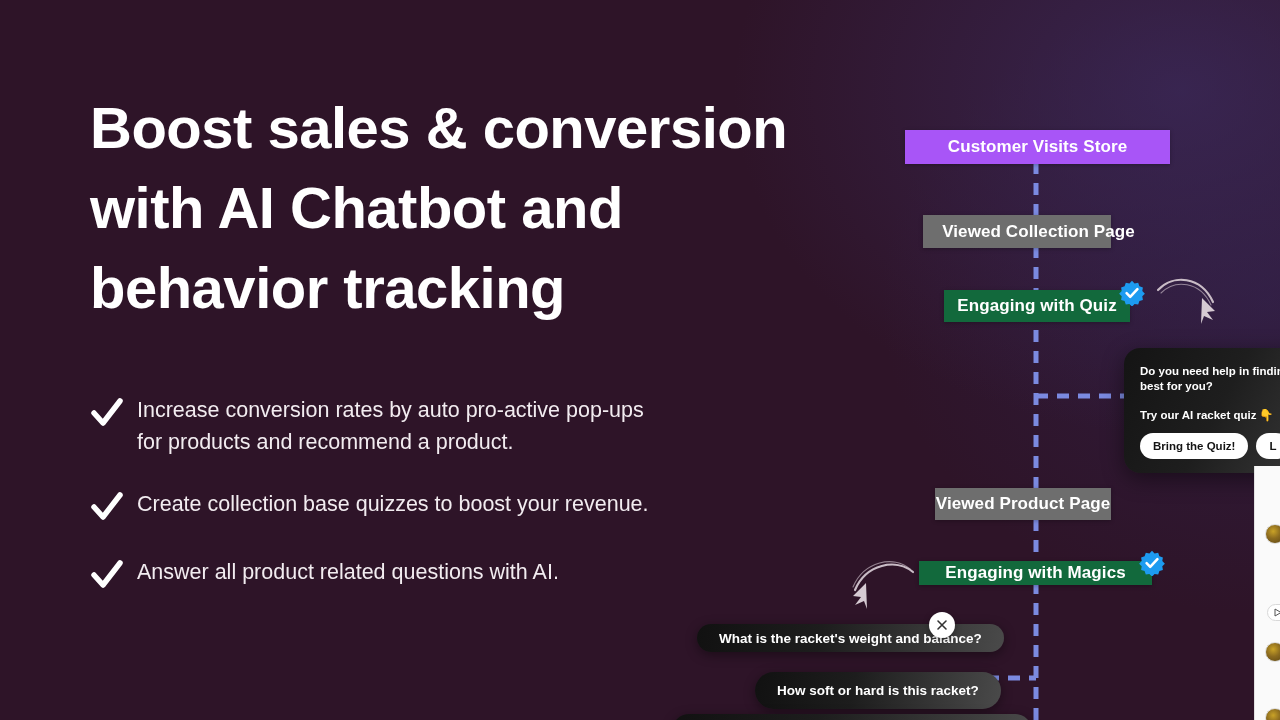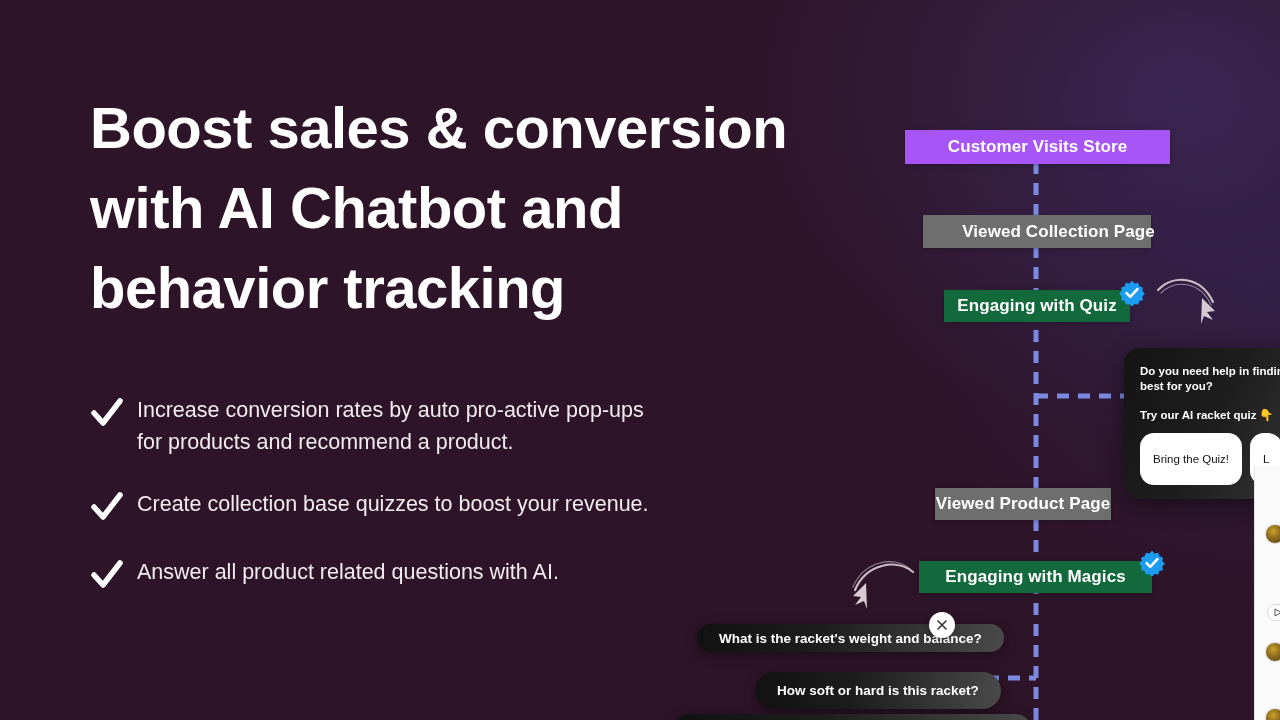--- a/index.html
+++ b/index.html
@@ -127,24 +127,24 @@
   .quiz-btn-row {
     display:flex;
     gap:8px;
     margin-top:11px;
   }
 
   .quiz-btn {
     background:#FFFFFF;
     color:#141414;
     font-size:11.5px;
-    font-weight:400;
+    font-weight:700;
     border:none;
     border-radius:14px;
-    padding:20px 13px;
+    padding:7px 13px;
     white-space:nowrap;
     cursor:pointer;
   }
 
   
   .chat-bubble {
     position:absolute;
     border-radius:22px;
     background:linear-gradient(100deg,#111111 0%,#1d1d1d 40%,#4a4a4a 100%);
     color:#FFFFFF;
@@ -246,37 +246,37 @@
         <line x1="1036" y1="396" x2="1128" y2="396"></line>
 
         <line x1="945" y1="678" x2="1036" y2="678"></line>
       </g>
     </svg>
 
     <div class="node node-purple" style="left:905px; top:130px; width:265px; height:34px;">
       <span>Customer Visits Store</span>
     </div>
 
-    <div class="node node-gray" style="left:923px; top:215px; width:228px; height:33px;padding-left:43px;">
+    <div class="node node-gray" style="left:923px; top:215px; width:188px; height:33px;padding-left:43px;">
       <span>Viewed Collection Page</span>
     </div>
 
     <div class="node node-green" style="left:944px; top:290px; width:186px; height:32px;">
       <span>Engaging with Quiz</span>
     </div>
     <svg class="verified-badge" style="left:1119px; top:280px;" viewBox="0 0 26 26">
       <path fill="#1D9BF0" d="M13 0.8 l2.6 2.6 l3.6 -0.6 l1.2 3.5 l3.5 1.2 l-0.6 3.6 l2.6 2.6 l-2.6 2.6 l0.6 3.6 l-3.5 1.2 l-1.2 3.5 l-3.6 -0.6 l-2.6 2.6 l-2.6 -2.6 l-3.6 0.6 l-1.2 -3.5 l-3.5 -1.2 l0.6 -3.6 l-2.6 -2.6 l2.6 -2.6 l-0.6 -3.6 l3.5 -1.2 l1.2 -3.5 l3.6 0.6 z"></path>
       <path d="M7.6 13.2 L11.2 16.8 L18.4 9.2" stroke="#FFFFFF" stroke-width="2.6" fill="none" stroke-linecap="round" stroke-linejoin="round"></path>
     </svg>
 
     <div class="node node-gray" style="left:935px; top:488px; width:176px; height:32px;">
       <span>Viewed Product Page</span>
     </div>
 
-    <div class="node node-green" style="left:919px; top:561px; width:233px; height:32px;">
+    <div class="node node-green" style="left:919px; top:561px; width:233px; height:24px;">
       <span>Engaging with Magics</span>
     </div>
     <svg class="verified-badge" style="left:1139px; top:550px;" viewBox="0 0 26 26">
       <path fill="#1D9BF0" d="M13 0.8 l2.6 2.6 l3.6 -0.6 l1.2 3.5 l3.5 1.2 l-0.6 3.6 l2.6 2.6 l-2.6 2.6 l0.6 3.6 l-3.5 1.2 l-1.2 3.5 l-3.6 -0.6 l-2.6 2.6 l-2.6 -2.6 l-3.6 0.6 l-1.2 -3.5 l-3.5 -1.2 l0.6 -3.6 l-2.6 -2.6 l2.6 -2.6 l-0.6 -3.6 l3.5 -1.2 l1.2 -3.5 l3.6 0.6 z"></path>
       <path d="M7.6 13.2 L11.2 16.8 L18.4 9.2" stroke="#FFFFFF" stroke-width="2.6" fill="none" stroke-linecap="round" stroke-linejoin="round"></path>
     </svg>
 
     <svg class="arrow-doodle" style="left:1155px; top:272px;" width="80" height="62" viewBox="0 0 80 62">
       <path d="M3 18 C18 2, 46 4, 58 30" stroke="#C9BCC6" stroke-width="2.2" fill="none" stroke-linecap="round"></path>
       <path d="M6 21 C20 7, 45 9, 56 33" stroke="#C9BCC6" stroke-width="1.1" fill="none" stroke-linecap="round" opacity="0.65"></path>

